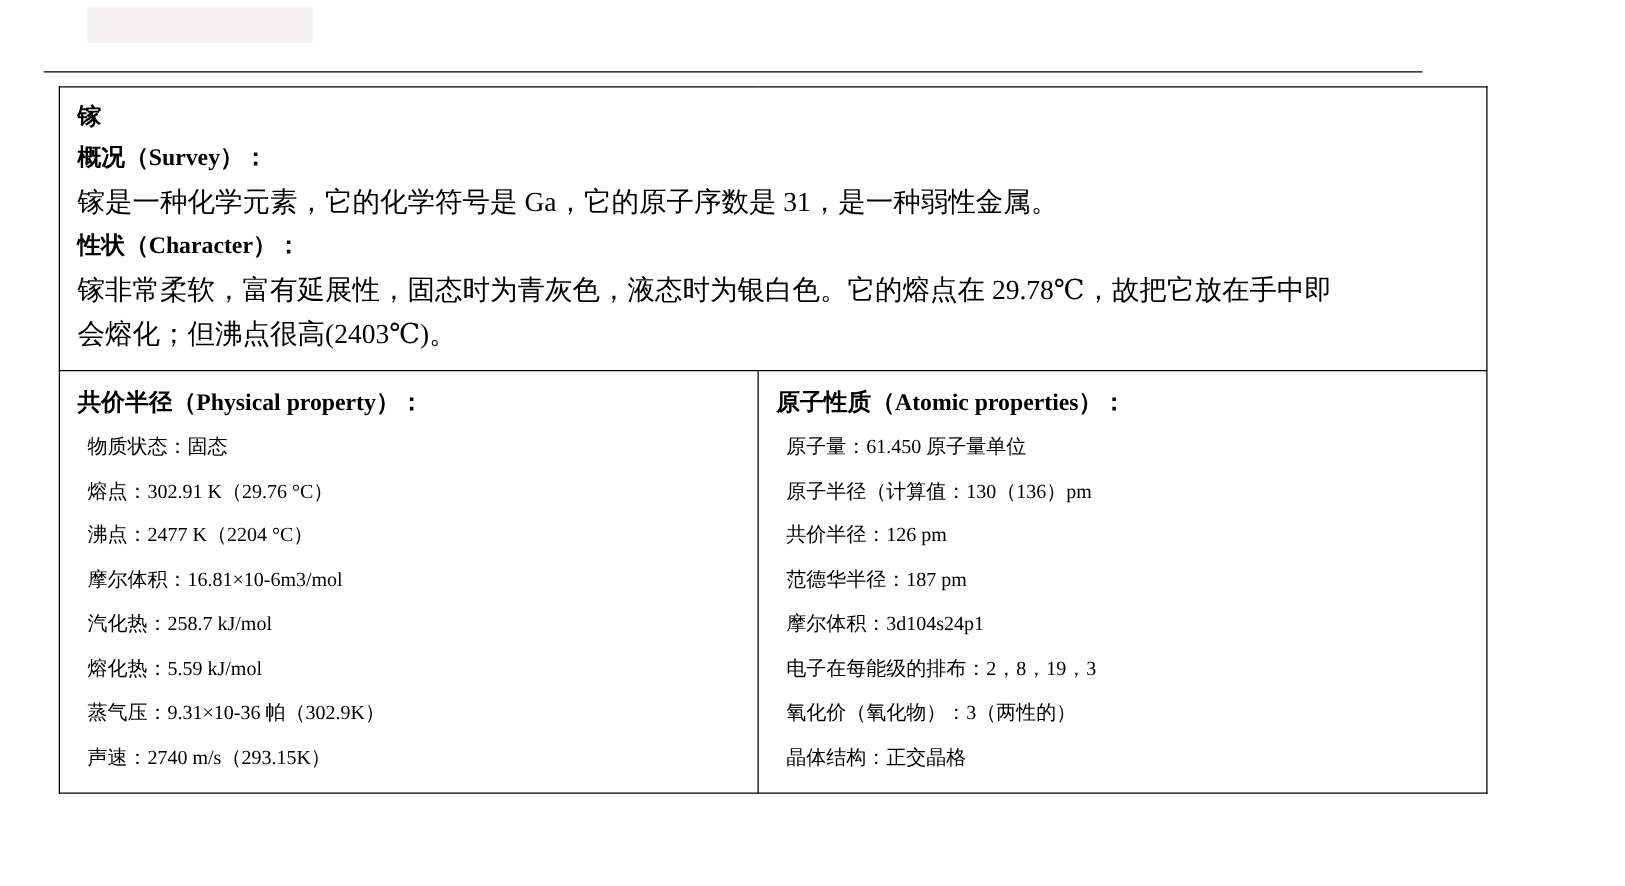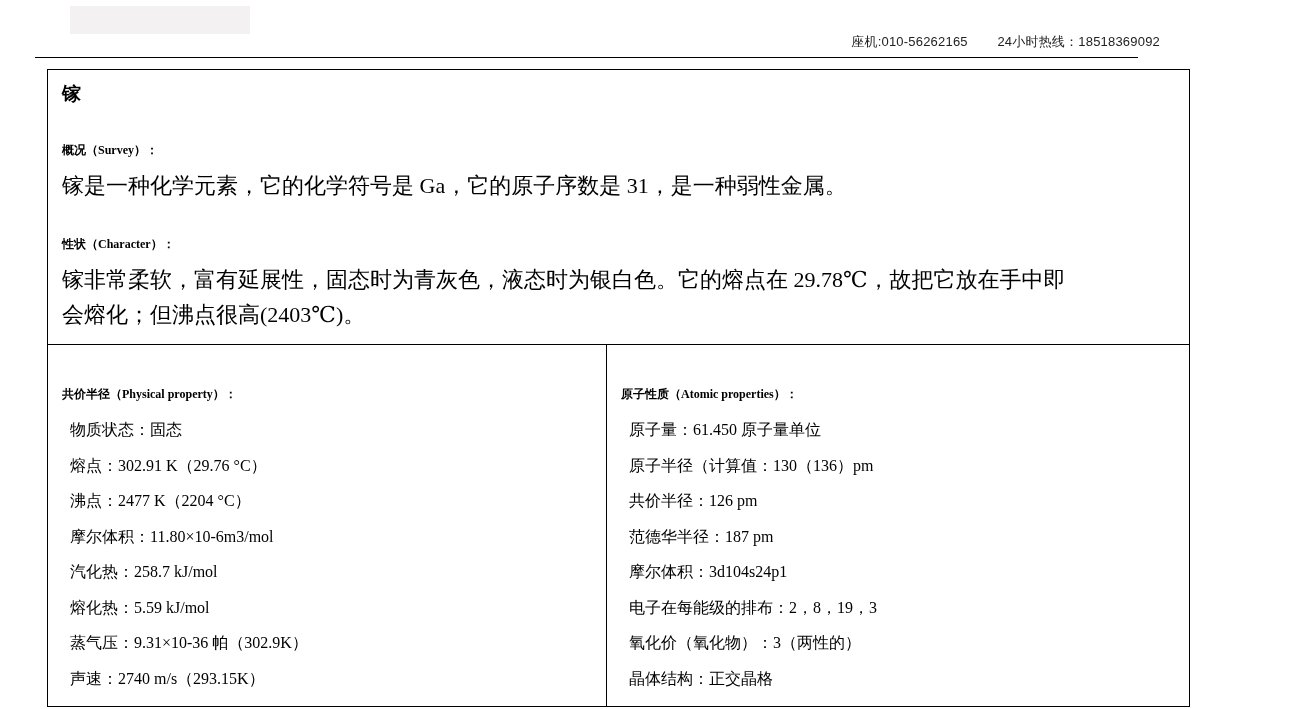--- a/index.html
+++ b/index.html
@@ -72,24 +72,23 @@
     font-size: 19px;
     line-height: 35px;
     white-space: nowrap;
   }
   .title-line {
     font-size: 19px;
     line-height: 31px;
     font-weight: bold;
   }
   .section-head {
-    font-size: 12px;
+    font-size: 19px;
     line-height: 35px;
     font-weight: bold;
-    margin-top: 24px;
   }
   .prop-cell .line {
     font-size: 16px;
     line-height: 35.5px;
     padding-left: 8px;
   }
   .prop-cell .section-head {
     padding-left: 0px;
   }
   .body-line {
@@ -101,25 +100,20 @@
     line-height: 30px;
   }
 </style>
 </head>
 <body>
 
 <div class="page">
 
   <div class="logo-block"></div>
 
-  <div class="header-contact">
-    <span>座机:010-56262165</span>
-    <span class="sep"></span>
-    <span>24小时热线：18518369092</span>
-  </div>
 
   <div class="header-rule"></div>
 
   <table class="doc-table">
     <tbody>
         <tr>
       <td colspan="2" class="cell-top">
         <div class="title-line">镓</div>
         <div class="section-head"><span>概况</span><span>（Survey）：</span></div>
         <div class="body-line">镓是一种化学元素，它的化学符号是 Ga，它的原子序数是 31，是一种弱性金属。</div>
@@ -127,21 +121,21 @@
         <div class="body-line">镓非常柔软，富有延展性，固态时为青灰色，液态时为银白色。它的熔点在 29.78℃，故把它放在手中即</div>
         <div class="body-line">会熔化；但沸点很高(2403℃)。</div>
       </td>
     </tr>
     <tr>
       <td class="prop-cell" style="width:530px;">
         <div class="section-head"><span>共价半径</span><span>（Physical property）：</span></div>
         <div class="line">物质状态：固态</div>
         <div class="line">熔点：302.91 K（29.76 °C）</div>
         <div class="line">沸点：2477 K（2204 °C）</div>
-        <div class="line">摩尔体积：11.80×10-6m3/mol</div>
+        <div class="line">摩尔体积：16.81×10-6m3/mol</div>
         <div class="line">汽化热：258.7 kJ/mol</div>
         <div class="line">熔化热：5.59 kJ/mol</div>
         <div class="line">蒸气压：9.31×10-36 帕（302.9K）</div>
         <div class="line">声速：2740 m/s（293.15K）</div>
       </td>
       <td class="prop-cell">
         <div class="section-head"><span>原子性质</span><span>（Atomic properties）：</span></div>
         <div class="line">原子量：61.450 原子量单位</div>
         <div class="line">原子半径（计算值：130（136）pm</div>
         <div class="line">共价半径：126 pm</div>

